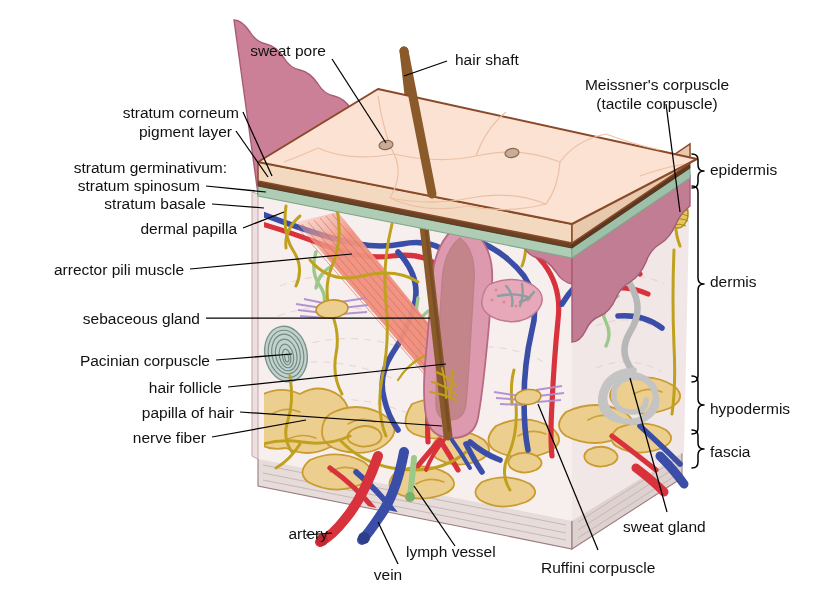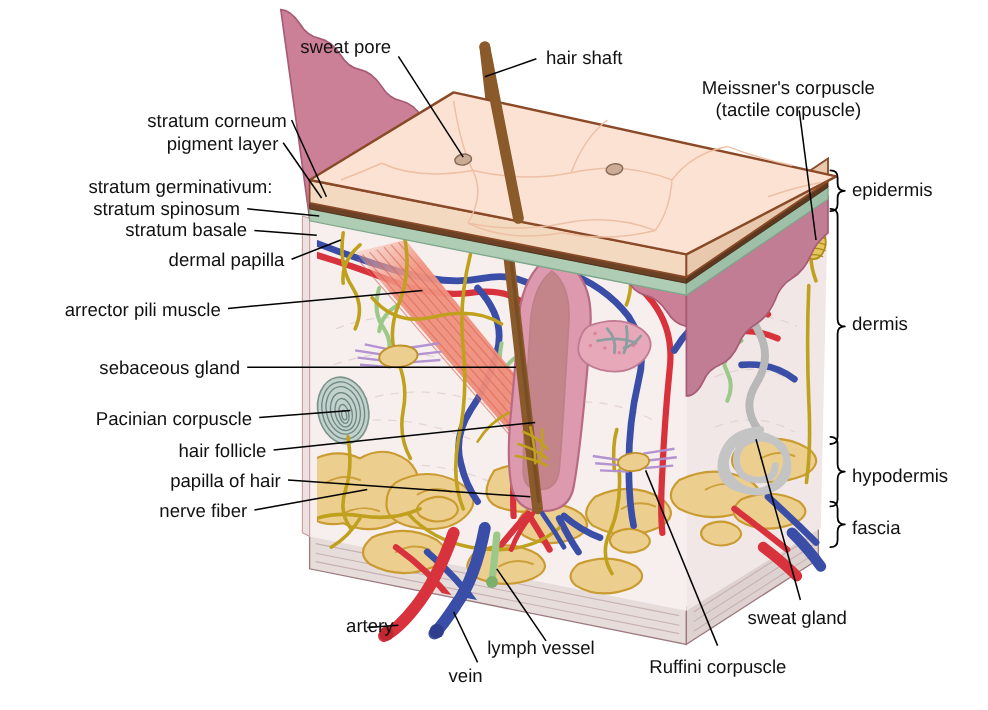--- a/index.html
+++ b/index.html
@@ -1,18 +1,18 @@
 <!DOCTYPE html>
 <html><head>
 <meta charset="utf-8">
 <style>
   html,body{margin:0;padding:0;background:#ffffff;}
   body{width:823px;height:592px;position:relative;overflow:hidden;
        font-family:"Liberation Sans","DejaVu Sans",sans-serif;}
-  #stage{position:absolute;left:0;top:4px;width:823px;height:500px;}
+  #stage{position:absolute;left:0;top:16px;width:823px;height:500px;}
   svg#fig{position:absolute;left:0;top:0;width:823px;height:592px;display:block;}
   .lbl{font-family:"Liberation Sans","DejaVu Sans",sans-serif;font-size:15.5px;fill:#111111;}
   .lbl.end{text-anchor:end;}
   .lbl.mid{text-anchor:middle;}
   .lbl.start{text-anchor:start;}
   .leader{stroke:#000000;stroke-width:1.25;fill:none;}
   .brace{stroke:#000000;stroke-width:1.5;fill:none;stroke-linecap:round;stroke-linejoin:round;}
 </style>
 </head>
 <body>

